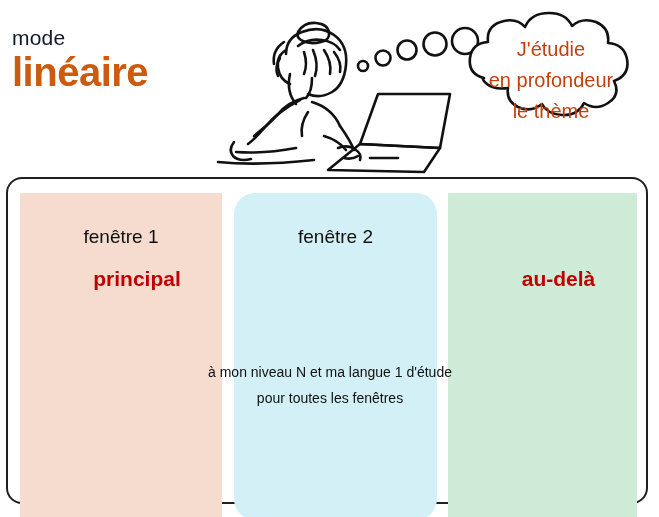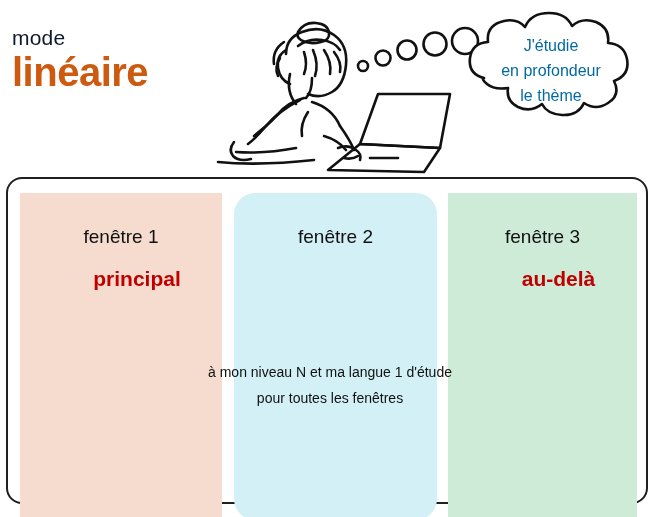--- a/index.html
+++ b/index.html
@@ -64,22 +64,22 @@
     top: 4px;
     width: 205px;
     height: 140px;
   }
   #bubble-text {
     position: absolute;
     left: 468px;
     top: 34px;
     width: 166px;
     text-align: center;
-    font-size: 16px;
-    color: #0369a1;
+    font-size: 20px;
+    color: #c2410c;
     line-height: 1.55;
   }
   #bubble-text .bline { display: block; }
 
   
   #frame {
     position: absolute;
     left: 6px;
     top: 177px;
     width: 642px;
@@ -248,21 +248,20 @@
     <div class="column col-1">
       <div class="col-head">fenêtre 1</div>
       <div class="col-sub">principal</div>
     </div>
 
     <div class="column col-2">
       <div class="col-head">fenêtre 2</div>
     </div>
 
     <div class="column col-3">
-      <div class="col-head">fenêtre 3</div>
       <div class="col-sub">au-delà</div>
     </div>
 
   </div>
 
   <div id="footnote">
     <span class="fline">à mon niveau N et ma langue 1 d'étude</span>
     <span class="fline">pour toutes les fenêtres</span>
   </div>
 

